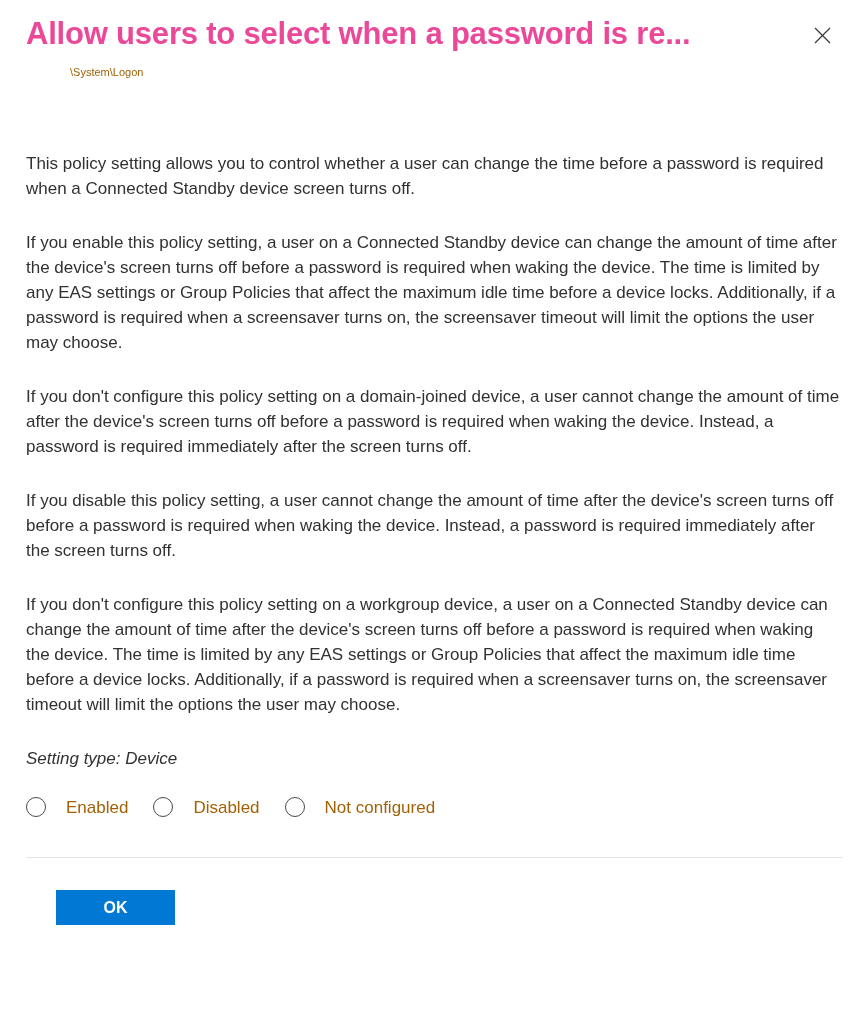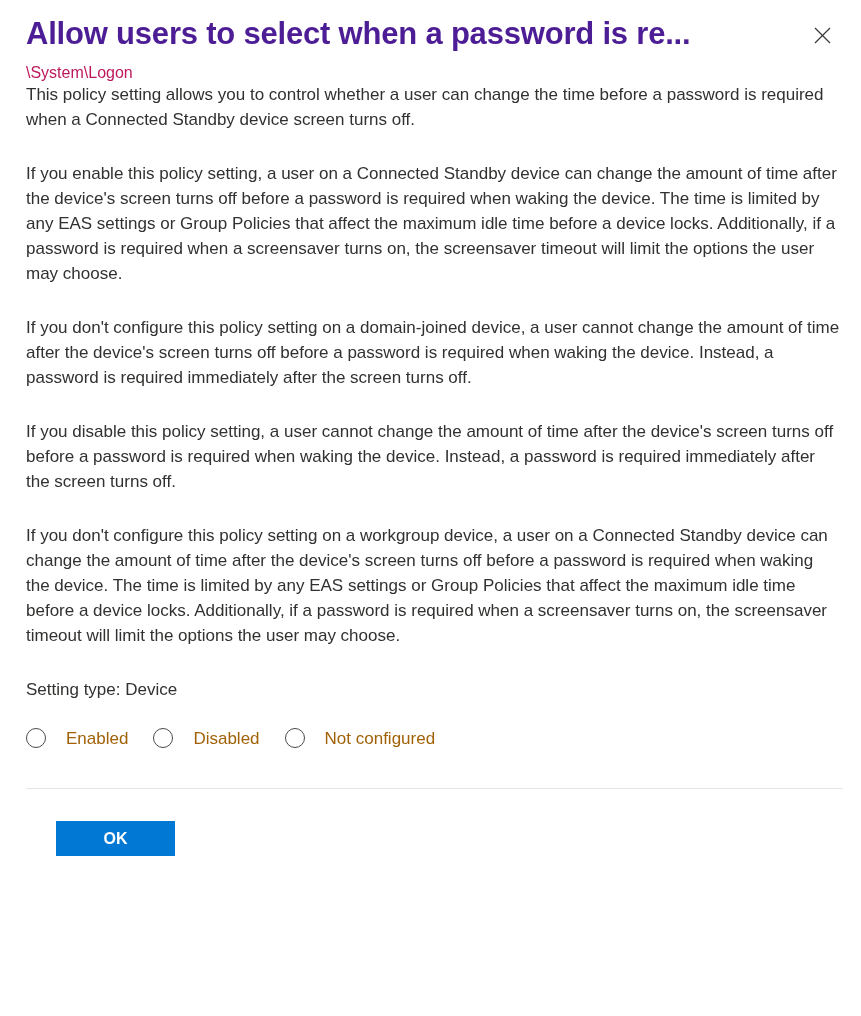--- a/index.html
+++ b/index.html
@@ -12,51 +12,52 @@
   }
   .pane { position: relative; width: 861px; height: 1016px; background: #fff; }
 
   
   header { padding: 14px 26px 0 26px; position: relative; }
   h1.pane-title {
     font-size: 31px;
     line-height: 40px;
     font-weight: 600;
     letter-spacing: -0.2px;
-    color: #4c1d95;
+    color: #ec4899;
     max-width: 760px;
     white-space: nowrap;
     overflow: hidden;
   }
   .close-btn {
     position: absolute;
     top: 22px; right: 26px;
     width: 26px; height: 26px;
     background: transparent;
     border: none;
     cursor: pointer;
     display: flex; align-items: center; justify-content: center;
     padding: 0;
   }
   .breadcrumb {
     margin-top: 9px;
-    font-size: 16px;
+    font-size: 11px;
     line-height: 19px;
-    color: #be185d;
+    color: #a16207;
+    margin-left: 44px;
   }
 
   
-  main { padding: 0 20px 0 26px; }
+  main { padding: 0 20px 0 26px; margin-top: 69px; }
   main p {
     font-size: 17px;
     line-height: 25px;
     color: #323130;
     margin: 0 0 29px 0;
   }
-  p.meta-setting-type { margin-bottom: 22px; }
+  p.meta-setting-type { margin-bottom: 22px; font-style: italic; }
   p.meta-supported-on { margin-bottom: 15px; }
 
   
   .radio-row { display: flex; align-items: center; height: 28px; }
   .radio { display: inline-flex; align-items: center; cursor: pointer; }
   .radio + .radio { margin-left: 25px; }
   .radio-circle {
     width: 20px; height: 20px;
     border: 1px solid #4c4a48;
     border-radius: 50%;

